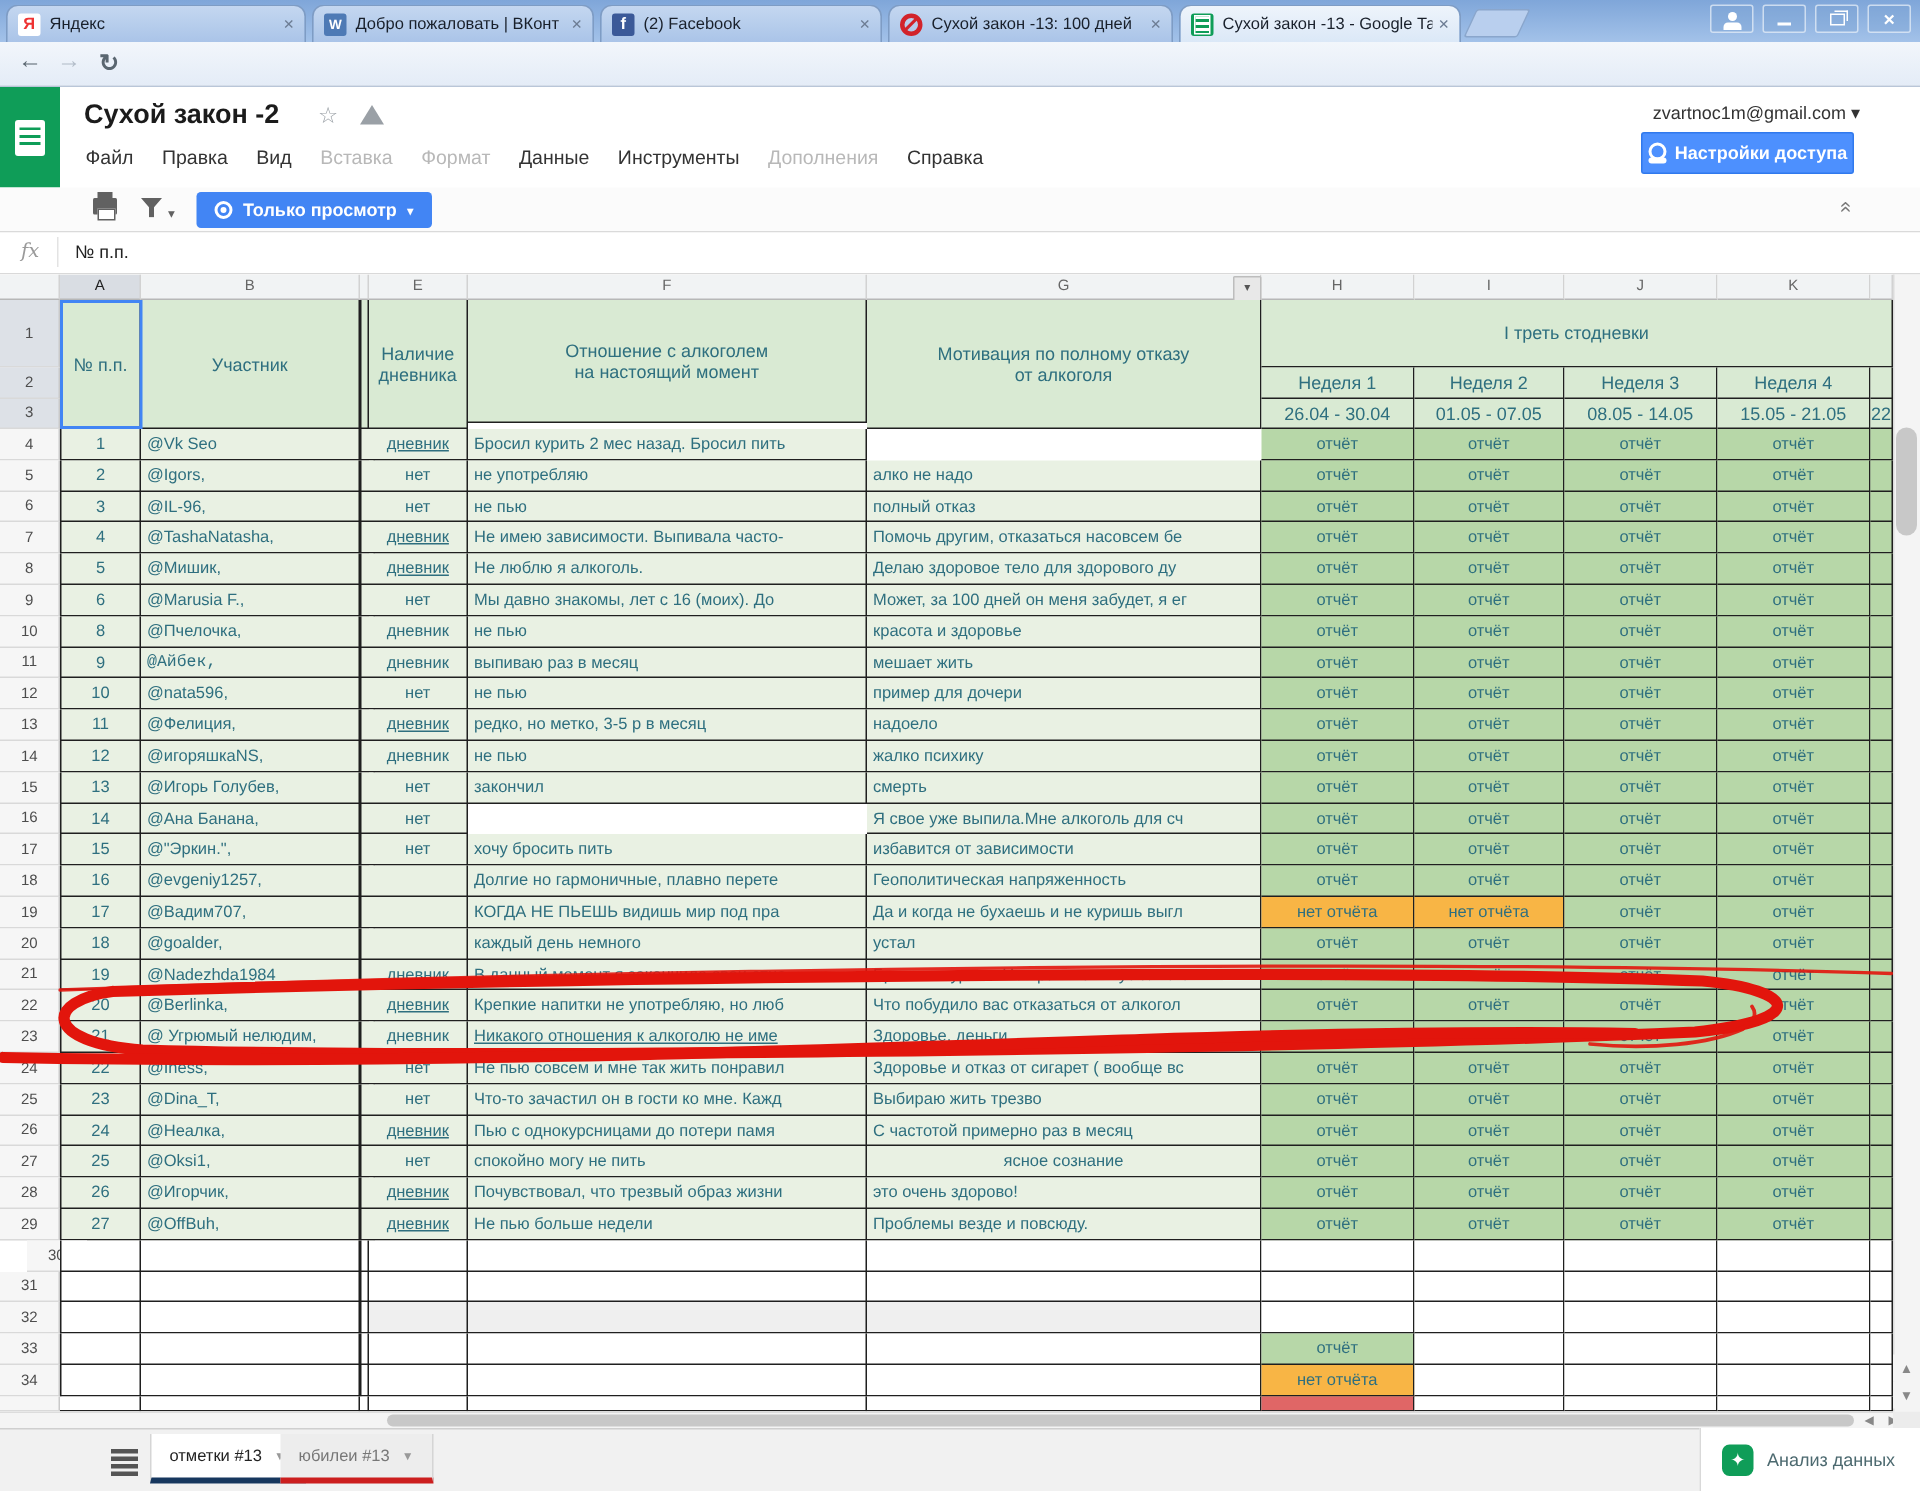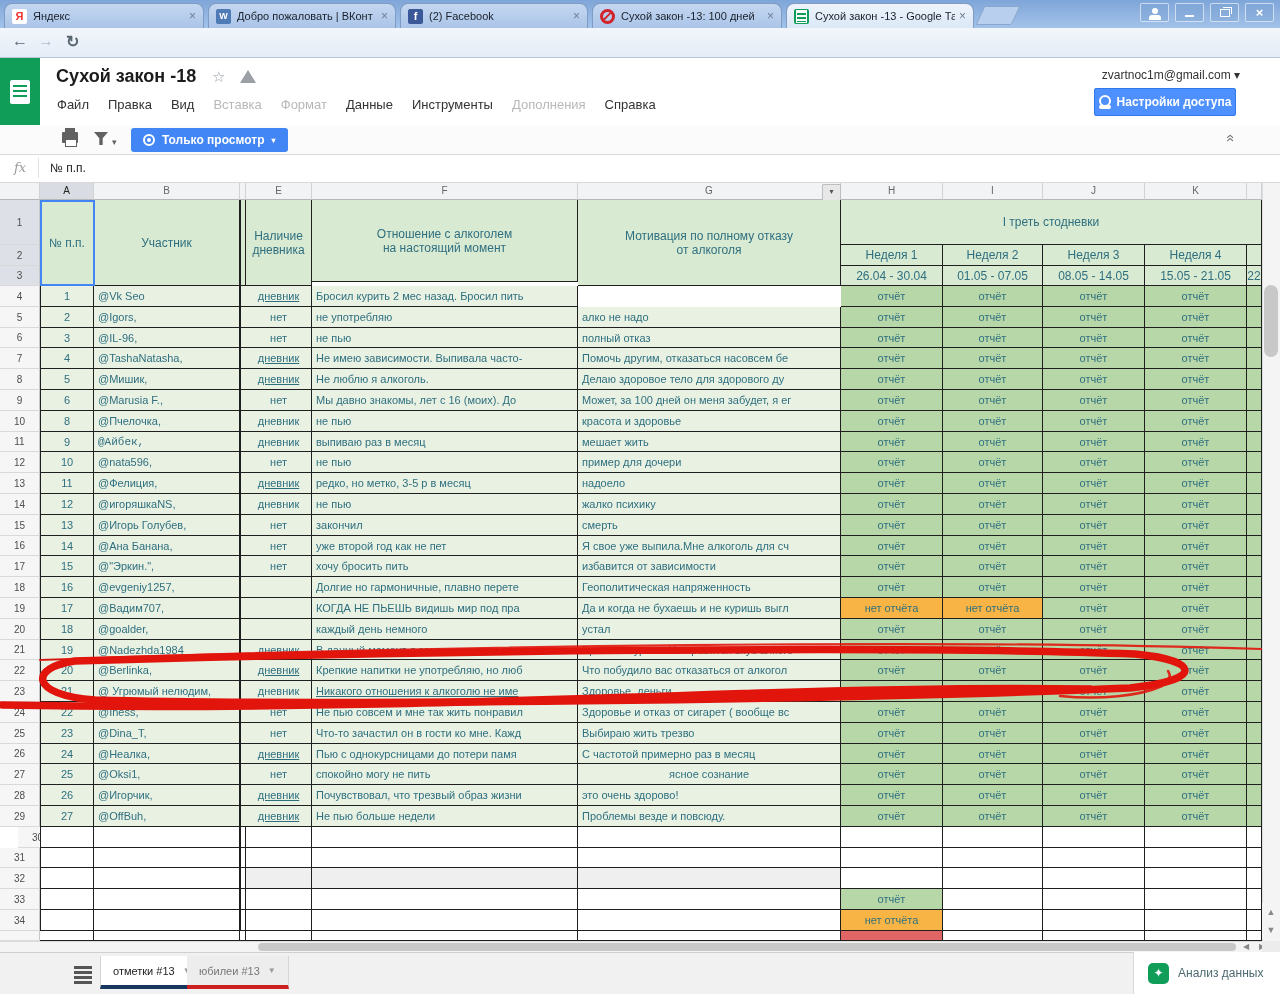--- a/index.html
+++ b/index.html
@@ -200,21 +200,21 @@
         <i></i>
         <i></i>
         <i></i>
       </span>
   </div>
 
   <div class="abs appheader"></div>
   <div class="abs sheetslogo">
       <i></i>
     </div>
-  <div class="doctitle">Сухой закон -18</div>
+  <div class="doctitle">Сухой закон -2</div>
   <div class="titlestar">☆</div>
   <div class="driveicon"></div>
   <div class="menurow">
     <span>Файл</span>
     <span>Правка</span>
     <span>Вид</span>
     <span class="dis">Вставка</span>
     <span class="dis">Формат</span>
     <span>Данные</span>
     <span>Инструменты</span>
@@ -421,21 +421,20 @@
       <div class="c dc ctr ok" style="left: 841px; top: 332px; width: 102px; height: 21px; background: rgb(183, 215, 168);">отчёт</div>
       <div class="c dc ctr ok" style="left: 943px; top: 332px; width: 100px; height: 21px; background: rgb(183, 215, 168);">отчёт</div>
       <div class="c dc ctr ok" style="left: 1043px; top: 332px; width: 102px; height: 21px; background: rgb(183, 215, 168);">отчёт</div>
       <div class="c dc ctr ok" style="left: 1145px; top: 332px; width: 102px; height: 21px; background: rgb(183, 215, 168);">отчёт</div>
       <div class="c dc ok" style="left: 1247px; top: 332px; width: 15px; height: 21px; background: rgb(183, 215, 168);"></div>
       <div class="c gut" style="left:0px;top:353px;width:40px;height:20px;">16</div>
       <div class="c dc ctr leftedge" style="left:40px;top:353px;width:54px;height:20px;">14</div>
       <div class="c dc" style="left:94px;top:353px;width:146px;height:20px;">@Ана Банана,</div>
       <div class="c dc hid" style="left:240px;top:353px;width:6px;height:20px;"></div>
       <div class="c dc ctr" style="left:246px;top:353px;width:66px;height:20px;">нет</div>
-      <div class="c dc" style="left:312px;top:353px;width:266px;height:20px;">уже второй год как не пет</div>
       <div class="c dc" style="left:578px;top:353px;width:263px;height:20px;">Я свое уже выпила.Мне алкоголь для сч</div>
       <div class="c dc ctr ok" style="left: 841px; top: 353px; width: 102px; height: 20px; background: rgb(183, 215, 168);">отчёт</div>
       <div class="c dc ctr ok" style="left: 943px; top: 353px; width: 100px; height: 20px; background: rgb(183, 215, 168);">отчёт</div>
       <div class="c dc ctr ok" style="left: 1043px; top: 353px; width: 102px; height: 20px; background: rgb(183, 215, 168);">отчёт</div>
       <div class="c dc ctr ok" style="left: 1145px; top: 353px; width: 102px; height: 20px; background: rgb(183, 215, 168);">отчёт</div>
       <div class="c dc ok" style="left: 1247px; top: 353px; width: 15px; height: 20px; background: rgb(183, 215, 168);"></div>
       <div class="c gut" style="left:0px;top:373px;width:40px;height:21px;">17</div>
       <div class="c dc ctr leftedge" style="left:40px;top:373px;width:54px;height:21px;">15</div>
       <div class="c dc" style="left:94px;top:373px;width:146px;height:21px;">@"Эркин.",</div>
       <div class="c dc hid" style="left:240px;top:373px;width:6px;height:21px;"></div>

